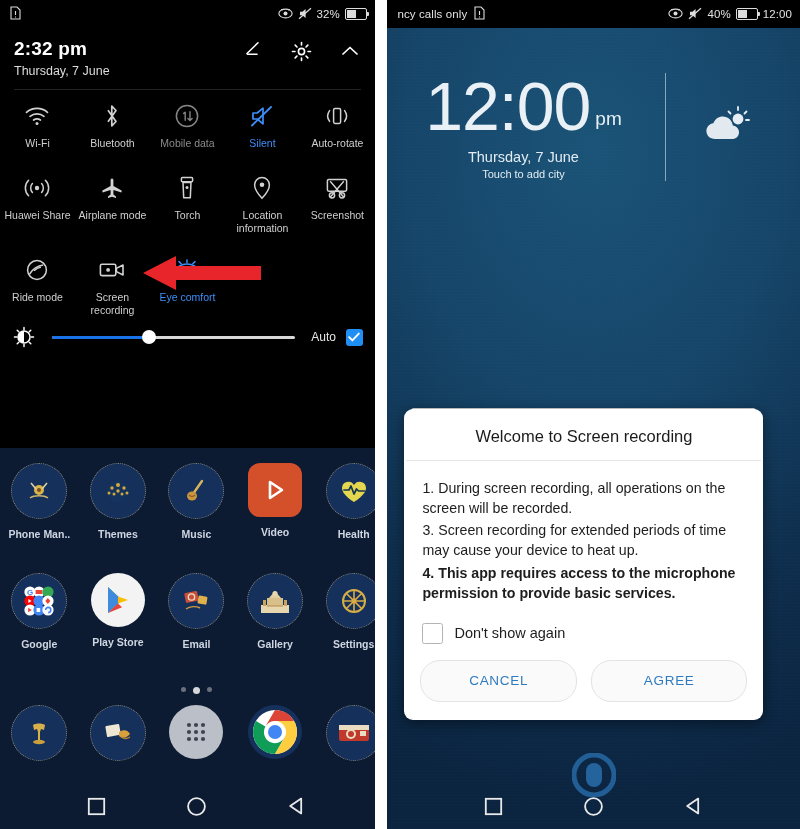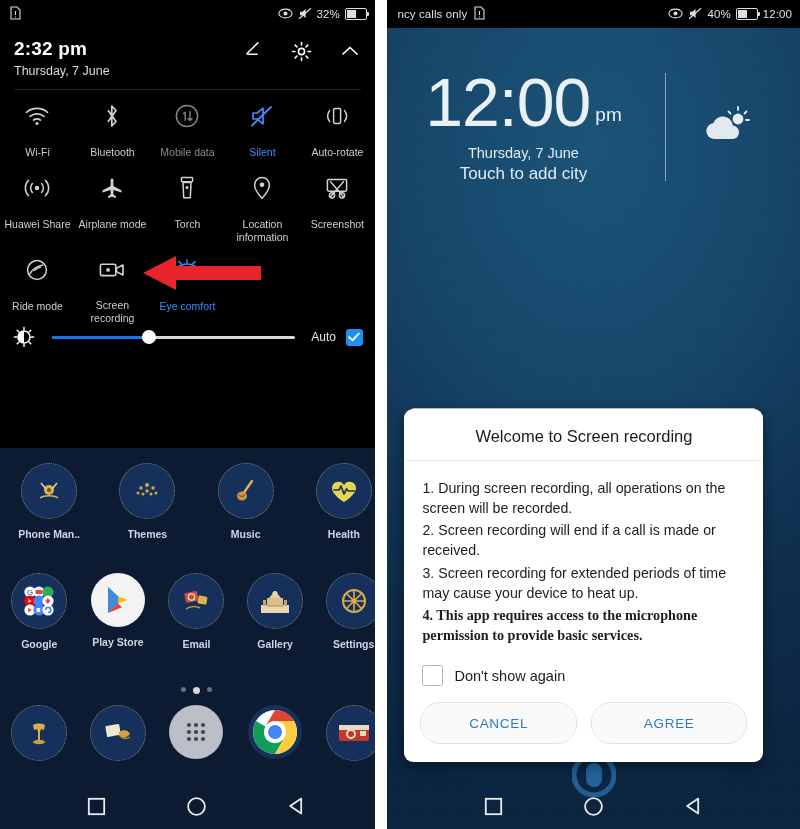--- a/index.html
+++ b/index.html
@@ -24,21 +24,21 @@
   .shade{position:absolute;left:0;top:0;width:100%;height:448px;background:#000;z-index:20;}
   .shade-head{position:absolute;left:0;top:30px;width:100%;height:60px;}
   .clock-big{position:absolute;left:14px;top:8px;color:#fff;font-size:19px;font-weight:bold;letter-spacing:.2px;}
   .clock-date{position:absolute;left:14px;top:34px;color:#dcdcdc;font-size:12.5px;}
   .head-icons{position:absolute;right:12px;top:8px;display:flex;align-items:center;gap:22px;}
   .hi{width:26px;height:26px;display:flex;align-items:center;justify-content:center;cursor:pointer;}
   .shade-sep{position:absolute;left:14px;right:14px;top:89px;height:1px;background:#222;}
 
   .tiles{position:absolute;left:0;top:95px;width:100%;}
   .trow{display:flex;}
-  .tile{flex:1;display:flex;flex-direction:column;align-items:center;gap:15px;padding-top:6px;cursor:pointer;}
+  .tile{flex:1;display:flex;flex-direction:column;align-items:center;gap:6px;padding-top:6px;cursor:pointer;}
   .tile .ico{width:30px;height:30px;display:flex;align-items:center;justify-content:center;}
   .tile .lab{font-size:10.5px;color:#cfcfcf;text-align:center;line-height:1.22;max-width:74px;}
   .tile.on .lab{color:#3d8ef7;}
   .tile.dim .lab{color:#8a8a8a;}
   .trow.r1{height:72px;}
   .trow.r2{height:82px;}
   .trow.r3{height:76px;}
 
   .bright{position:absolute;left:0;top:320px;width:100%;height:34px;display:flex;align-items:center;padding:0 12px;box-sizing:border-box;gap:10px;}
   .sun{width:24px;height:24px;display:flex;align-items:center;justify-content:center;}
@@ -84,35 +84,35 @@
      radial-gradient(120% 80% at 50% 18%, #1b5478 0%, #16466a 38%, #0f2f4e 72%, #0b2440 100%);}
   .rwall-noise{position:absolute;inset:0;opacity:.16;
      background-image:repeating-linear-gradient(0deg,rgba(255,255,255,.05) 0 1px,transparent 1px 3px),
                       repeating-linear-gradient(90deg,rgba(0,0,0,.05) 0 1px,transparent 1px 3px);}
   .lockwrap{position:absolute;left:0;top:52px;width:393px;height:150px;display:flex;align-items:center;z-index:4;}
   .lock-left{flex:1;display:flex;flex-direction:column;align-items:center;}
   .lock-time{display:flex;align-items:flex-end;color:#e9f1f6;font-weight:300;}
   .lock-hh{font-size:68px;line-height:.95;letter-spacing:-1px;}
   .lock-ampm{font-size:19px;margin-left:5px;margin-bottom:9px;}
   .lock-date{font-size:14.5px;color:#e2ecf2;margin-top:10px;}
-  .lock-city{font-size:17px;color:#e2ecf2;margin-top:3px;}
+  .lock-city{font-size:11px;color:#e2ecf2;margin-top:3px;}
   .lock-div{width:1px;height:108px;background:rgba(230,240,250,.55);margin:0 6px;}
   .lock-weather{width:108px;display:flex;align-items:center;justify-content:center;}
 
   .rgbar{position:absolute;left:24px;top:408px;width:345px;height:47px;background:#d6d7d9;border-radius:3px;
          display:flex;align-items:center;padding:0 14px;box-sizing:border-box;z-index:5;}
 
   
   .dialog{position:absolute;left:17px;top:409px;width:359px;background:#fff;border-radius:9px;z-index:20;
           box-shadow:0 3px 14px rgba(0,0,0,.45);overflow:hidden;}
   .dlg-title{padding:18px 14px 14px;text-align:center;font-size:16.5px;color:#1b1b1b;}
   .dlg-rule{height:1px;background:#e6e6e6;margin:0 2px;}
   .dlg-body{padding:17px 18px 4px;}
   .dlg-body p{margin:0 0 2px;font-size:14.2px;line-height:1.42;color:#1d1d1d;}
-  .dlg-body p.b{font-weight:bold;font-family:Liberation Serif, serif;}
+  .dlg-body p.b{font-weight:bold;}
   .dlg-check{display:flex;align-items:center;gap:11px;padding:14px 18px 6px;cursor:pointer;}
   .box{width:19px;height:19px;border:1.6px solid #b4b4b4;border-radius:2.5px;background:#fff;}
   .dlg-check span{font-size:14.5px;color:#1d1d1d;}
   .dlg-btns{display:flex;gap:14px;padding:10px 16px 18px;}
   .btn{flex:1;height:40px;border:1px solid #e3e3e3;border-radius:20px;background:#fafafa;
        display:flex;align-items:center;justify-content:center;font-size:13.5px;color:#2f7bbf;letter-spacing:.7px;cursor:pointer;position:relative;}
 
   .unlock{position:absolute;left:50%;bottom:28px;transform:translateX(-50%);z-index:14;opacity:.85;}
 
   
@@ -400,20 +400,28 @@
           </div>
         <div class="app">
             <span class="ai">
               <svg width="34" height="34" viewBox="0 0 34 34">
                 <path d="M23 7l-9 13" stroke="#d9b35c" stroke-width="2.4" stroke-linecap="round"></path>
                 <ellipse cx="13" cy="22" rx="5" ry="4.6" fill="#c9953e"></ellipse>
                 <path d="M10 21c2 2 4 2 6 0" stroke="#8d5f23" stroke-width="1.1" fill="none"></path>
               </svg>
             </span>
             <span class="an">Music</span>
+          </div>
+        <div class="app">
+            <span class="ai" style="border:none;border-radius:12px;background:#d4502a;">
+              <svg width="30" height="30" viewBox="0 0 30 30">
+                <path d="M10 7l12 8-12 8z" fill="none" stroke="#ffffff" stroke-width="2.6" stroke-linejoin="round"></path>
+              </svg>
+            </span>
+            <span class="an">Video</span>
           </div>
         <div class="app">
             <span class="ai">
               <svg width="34" height="32" viewBox="0 0 34 32">
                 <path d="M17 27S5 20 5 13a6.4 6.4 0 0 1 12-3 6.4 6.4 0 0 1 12 3c0 7-12 14-12 14z" fill="#e4d64e"></path>
                 <path d="M7 15h5l2-4 3 8 2.5-5 2 2h6" fill="none" stroke="#16344f" stroke-width="1.7" stroke-linecap="round" stroke-linejoin="round"></path>
               </svg>
             </span>
             <span class="an">Health</span>
           </div>
@@ -661,21 +669,20 @@
             <path d="M9 16v4" stroke="#DB4437" stroke-width="1.8" stroke-linecap="round"></path>
           </svg>
       </span>
     </div>
 
     <div class="dialog">
       <div class="dlg-title">Welcome to Screen recording</div>
       <div class="dlg-rule"></div>
       <div class="dlg-body">
         <p>1. During screen recording, all operations on the screen will be recorded.</p>
-        <p>2. Screen recording will end if a call is made or received.</p>
         <p>3. Screen recording for extended periods of time may cause your device to heat up.</p>
         <p class="b">4. This app requires access to the microphone permission to provide basic services.</p>
       </div>
       <div class="dlg-check">
         <span class="box"></span>
         <span>Don't show again</span>
       </div>
       <div class="dlg-btns">
         <div class="btn">CANCEL</div>
         <div class="btn">AGREE</div>

